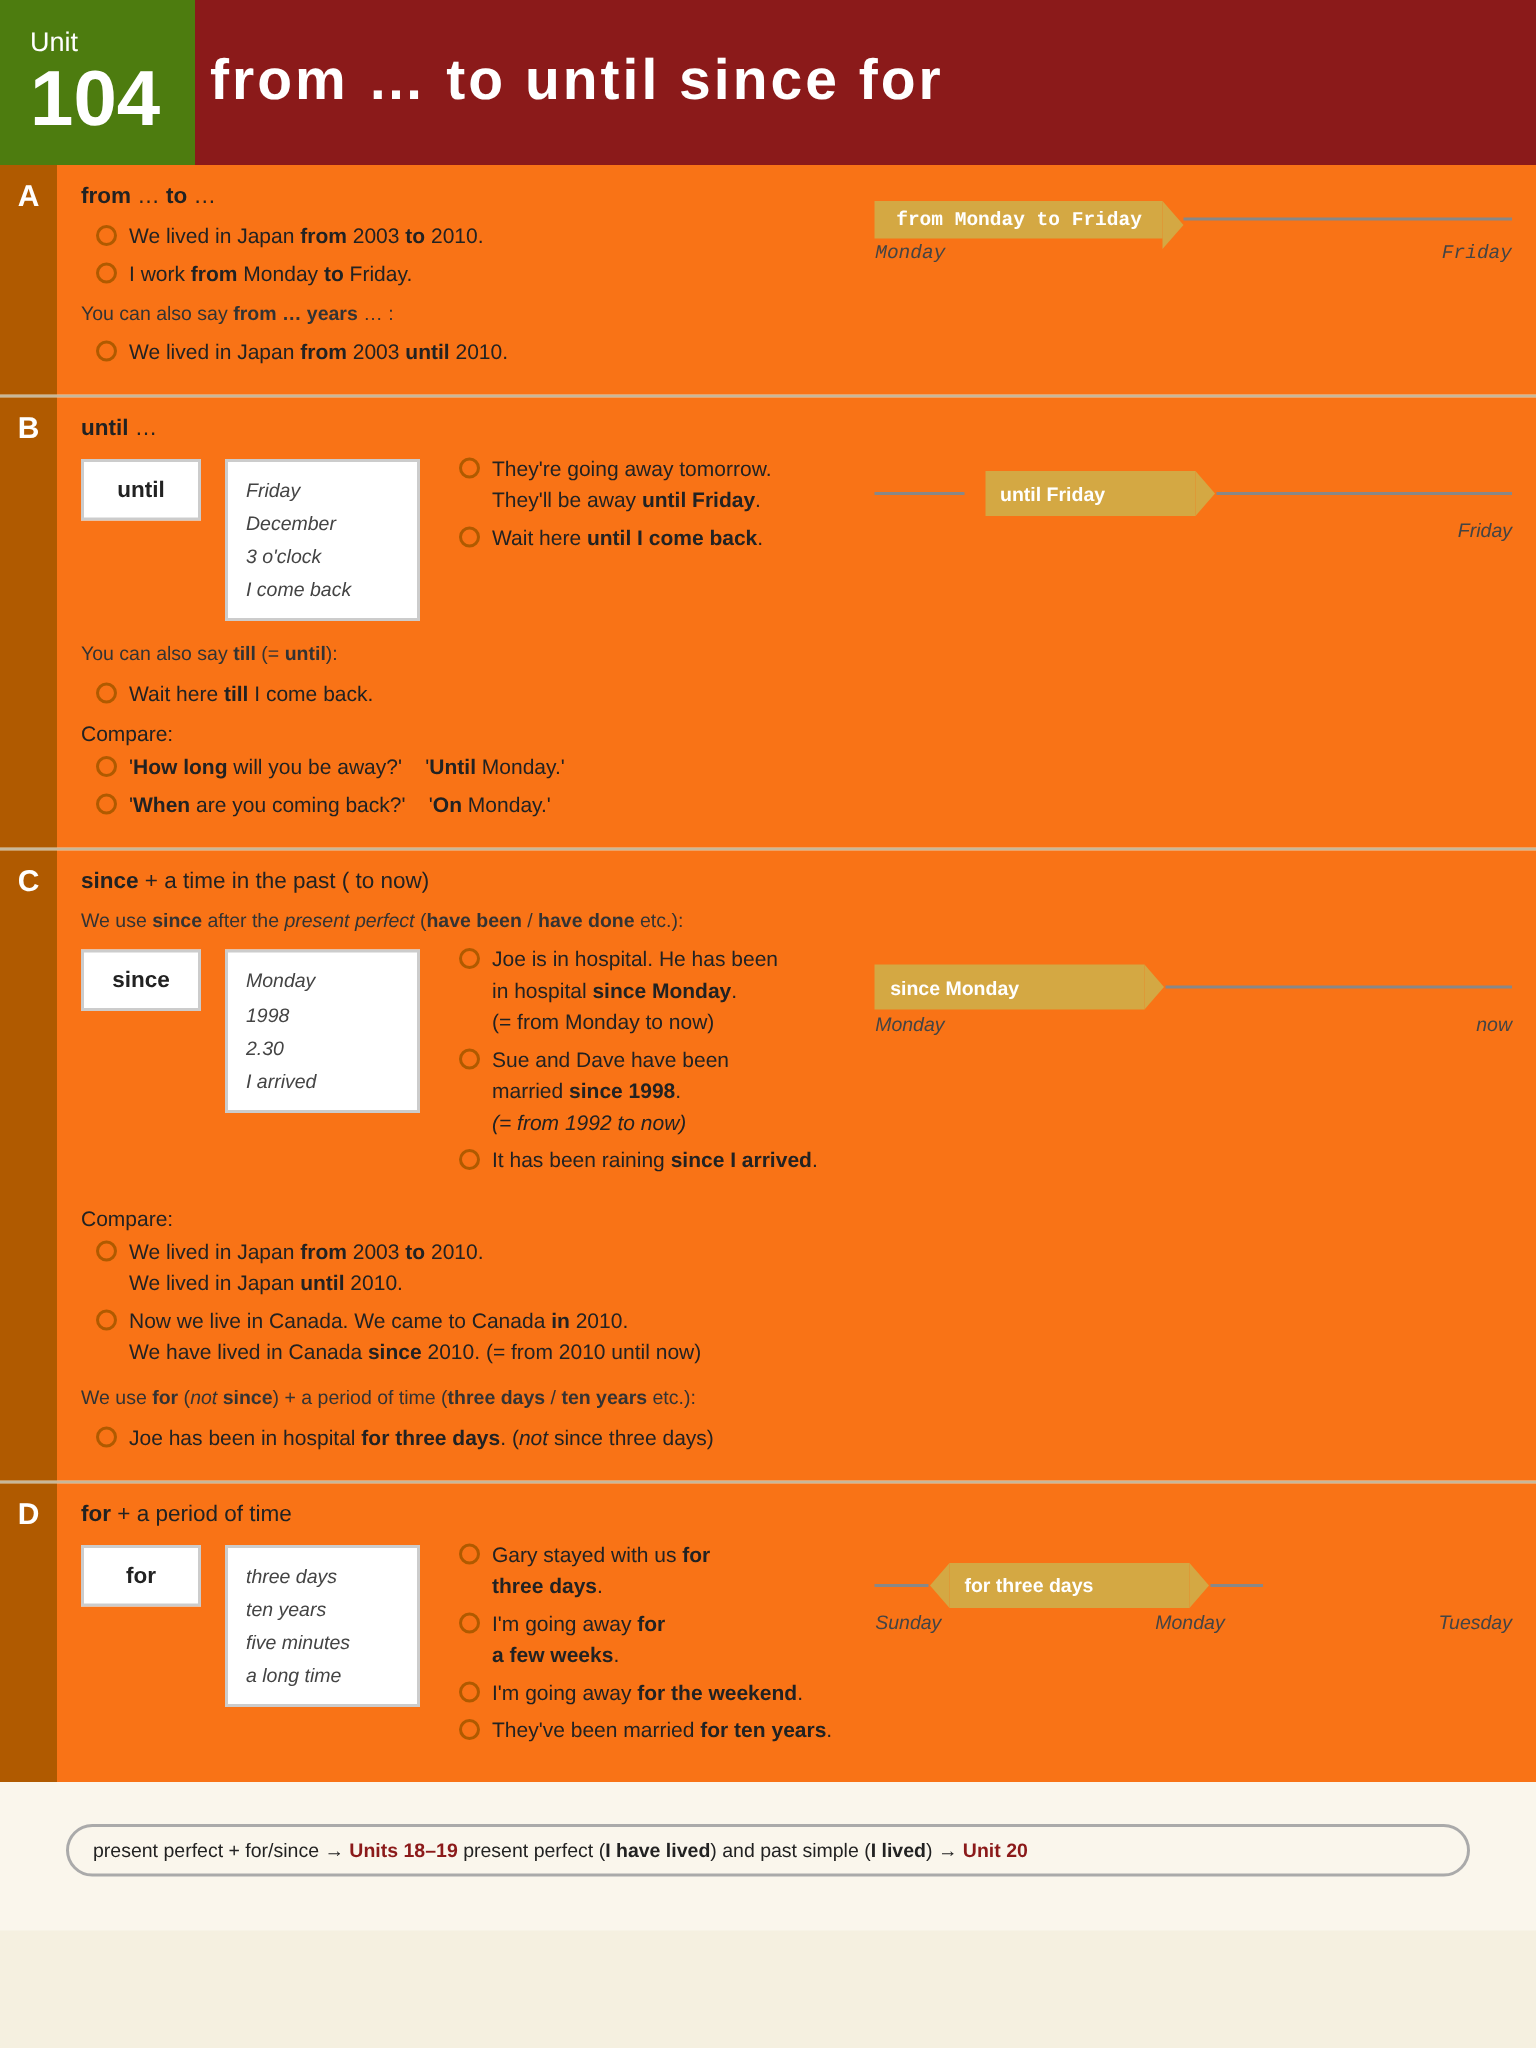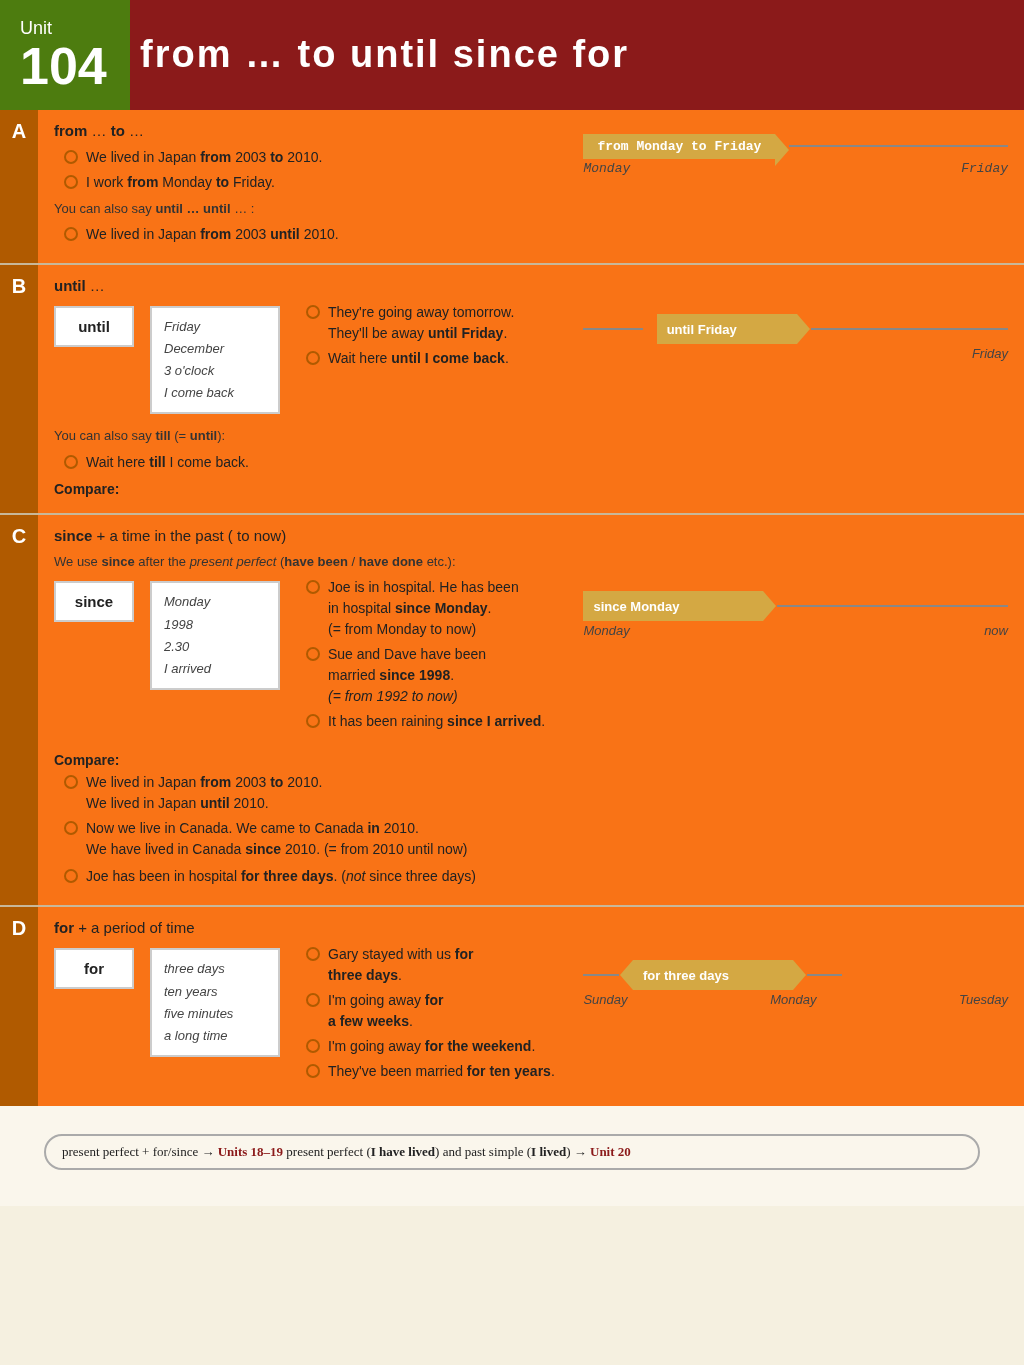--- a/index.html
+++ b/index.html
@@ -262,37 +262,36 @@
     }
 
     .note-text {
       font-size: 13px;
       color: #333;
       margin: 6px 0;
       line-height: 1.5;
     }
     .compare-heading {
       font-size: 14px;
-      font-weight: bold;
+      font-weight: normal;
       margin: 8px 0 4px 0;
       color: #222;
     }
 
     
     .footer {
       background: #faf6ec;
       border-top: 1px solid #ccc;
       border: 2px solid #aaa;
       border-radius: 20px;
       margin: 16px 24px 16px 24px;
       padding: 8px 16px;
       font-size: 13px;
       color: #222;
       text-align: left;
-      font-family: Liberation Serif, serif;
     }
     .footer a {
       color: #8b1a1a;
       text-decoration: none;
       font-weight: bold;
     }
 
     .section-ab-inner {
       display: flex;
       gap: 20px;
@@ -330,21 +329,21 @@
           <li>
             <span class="bullet-circle"></span>
             <span>We lived in Japan <b>from</b> 2003 <b>to</b> 2010.</span>
           </li>
           <li>
             <span class="bullet-circle"></span>
             <span>I work <b>from</b> Monday <b>to</b> Friday.</span>
           </li>
         </ul>
         <div class="note-text">
-          You can also say <b>until … until</b> … :
+          You can also say <b>from … years</b> … :
         </div>
         <ul class="bullets">
           <li>
             <span class="bullet-circle"></span>
             <span>We lived in Japan <b>from</b> 2003 <b>until</b> 2010.</span>
           </li>
         </ul>
       </div>
       <div class="section-ab-right">
         <div class="timeline-container">
@@ -410,20 +409,30 @@
     <div class="note-text">
       You can also say <b>till</b> (= <b>until</b>):
     </div>
     <ul class="bullets">
       <li>
         <span class="bullet-circle"></span>
         <span>Wait here <b>till</b> I come back.</span>
       </li>
     </ul>
     <div class="compare-heading">Compare:</div>
+    <ul class="bullets">
+      <li>
+        <span class="bullet-circle"></span>
+        <span>'<b>How long</b> will you be away?'&nbsp;&nbsp;&nbsp; '<b>Until</b> Monday.'</span>
+      </li>
+      <li>
+        <span class="bullet-circle"></span>
+        <span>'<b>When</b> are you coming back?'&nbsp;&nbsp;&nbsp; '<b>On</b> Monday.'</span>
+      </li>
+    </ul>
   </div>
 </div>
 
 <div class="section">
   <div class="section-label">
     <span>C</span>
   </div>
   <div class="section-content">
     <div class="section-heading">
       <b>since</b> + a time in the past ( to now)
@@ -475,20 +484,23 @@
     <ul class="bullets">
       <li>
         <span class="bullet-circle"></span>
         <span>We lived in Japan <b>from</b> 2003 <b>to</b> 2010.<br>We lived in Japan <b>until</b> 2010.</span>
       </li>
       <li>
         <span class="bullet-circle"></span>
         <span>Now we live in Canada.  We came to Canada <b>in</b> 2010.<br>We have lived in Canada <b>since</b> 2010.   (= from 2010 until now)</span>
       </li>
     </ul>
+    <div class="note-text" style="margin-top:10px;">
+      We use <b>for</b> (<i>not</i> <b>since</b>) + a period of time (<b>three days</b> / <b>ten years</b> etc.):
+    </div>
     <ul class="bullets">
       <li>
         <span class="bullet-circle"></span>
         <span>Joe has been in hospital <b>for three days</b>.   (<i>not</i> since three days)</span>
       </li>
     </ul>
   </div>
 </div>
 
 <div class="section" style="border-bottom:none;">

